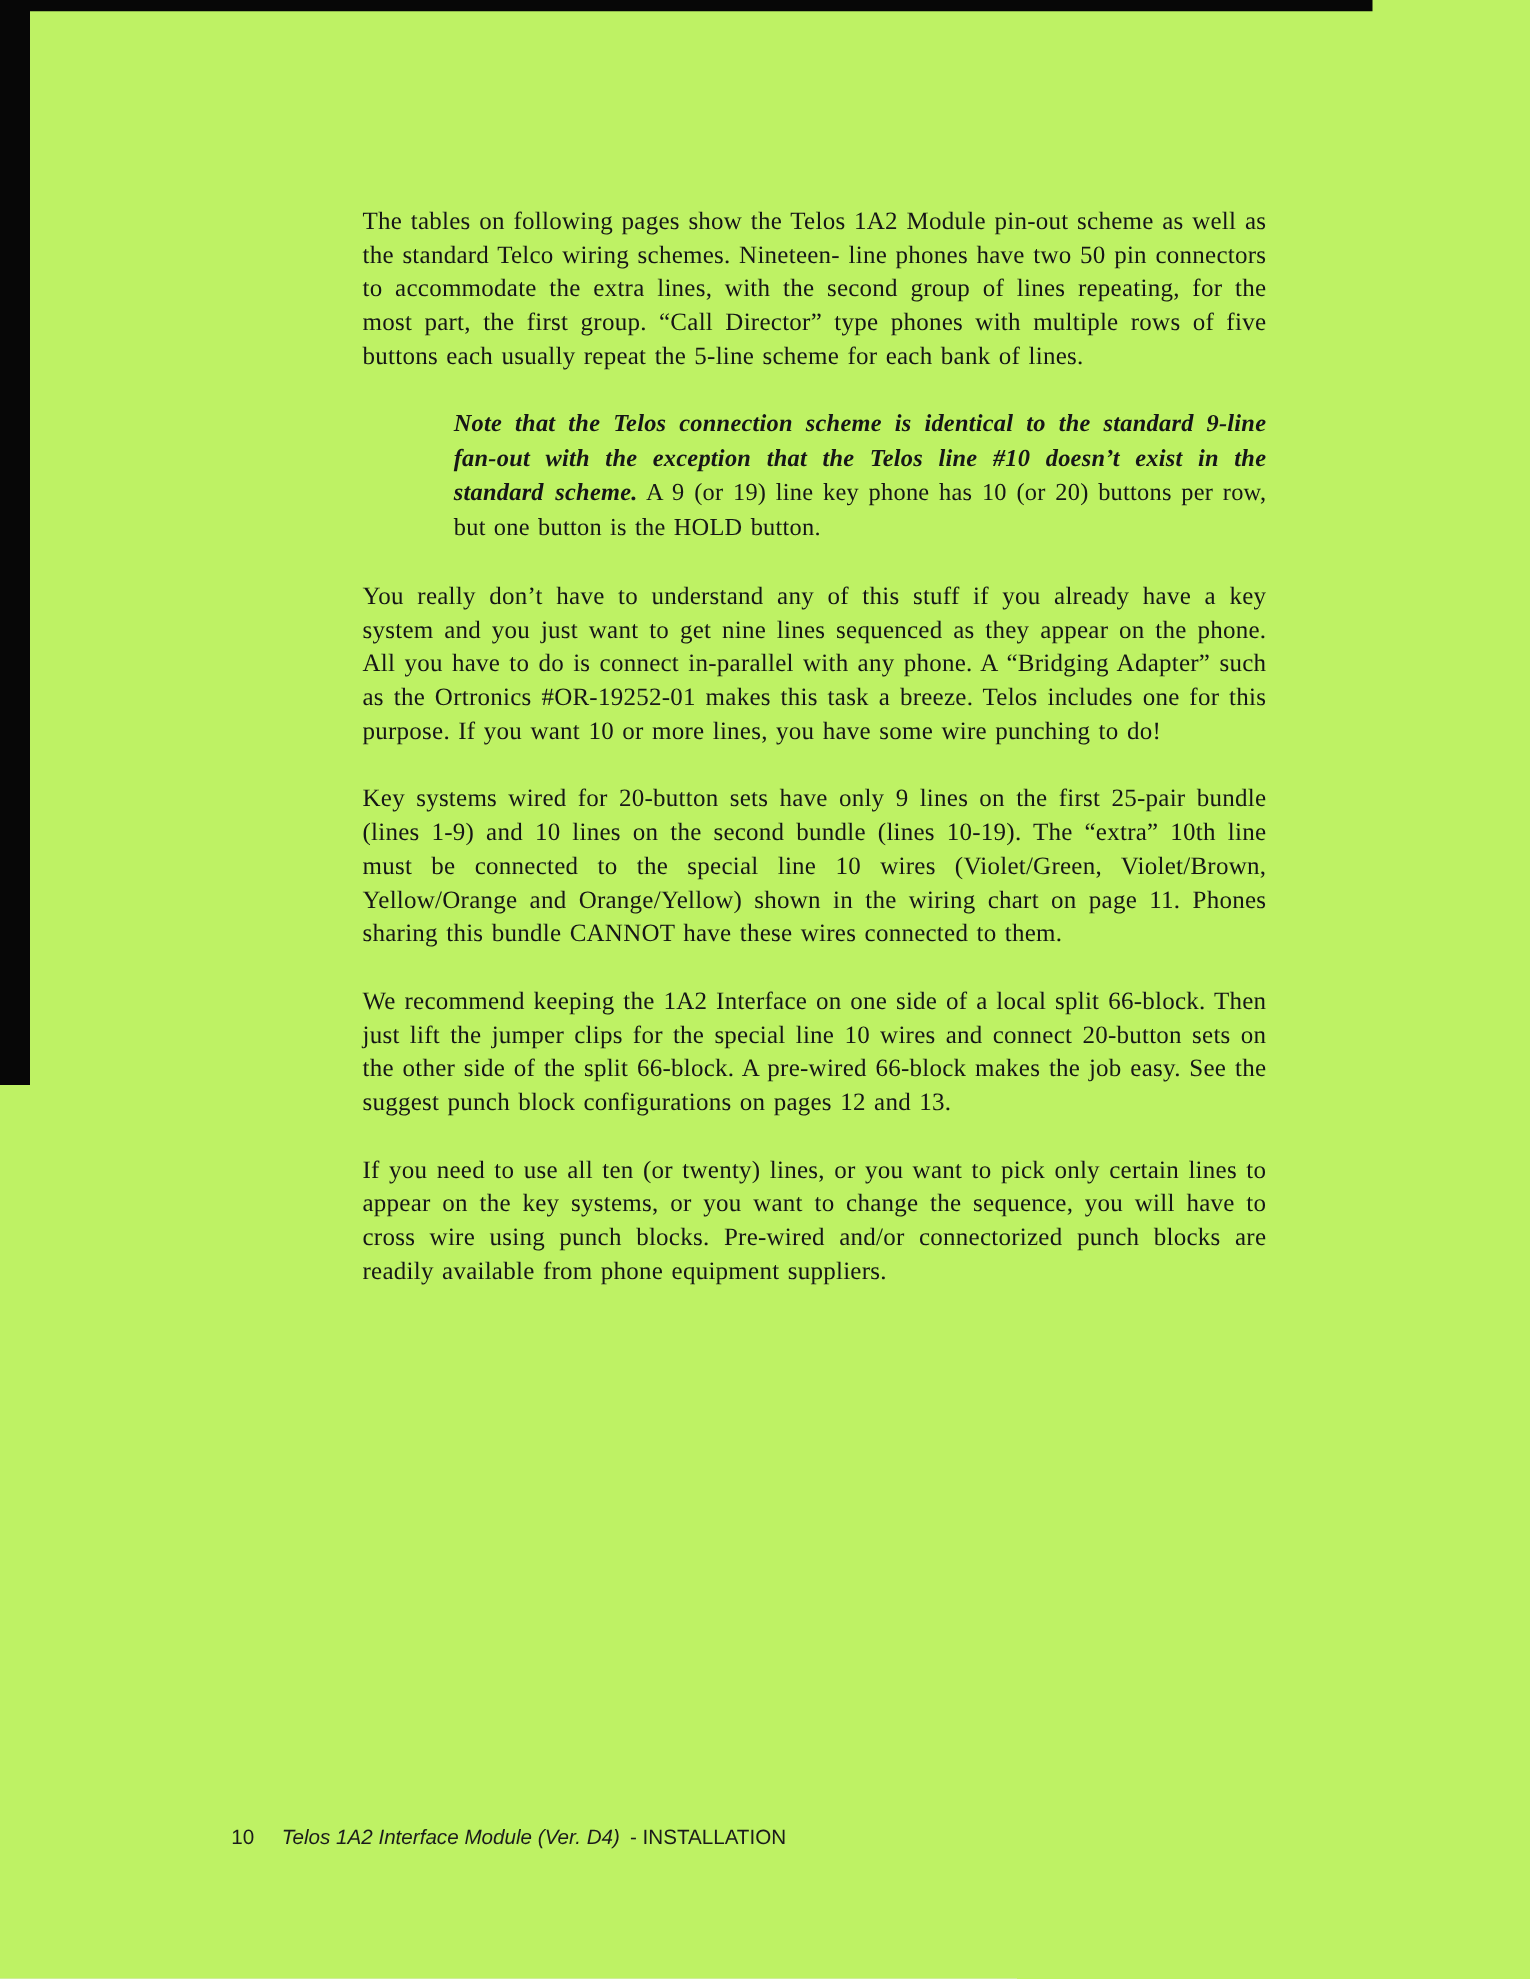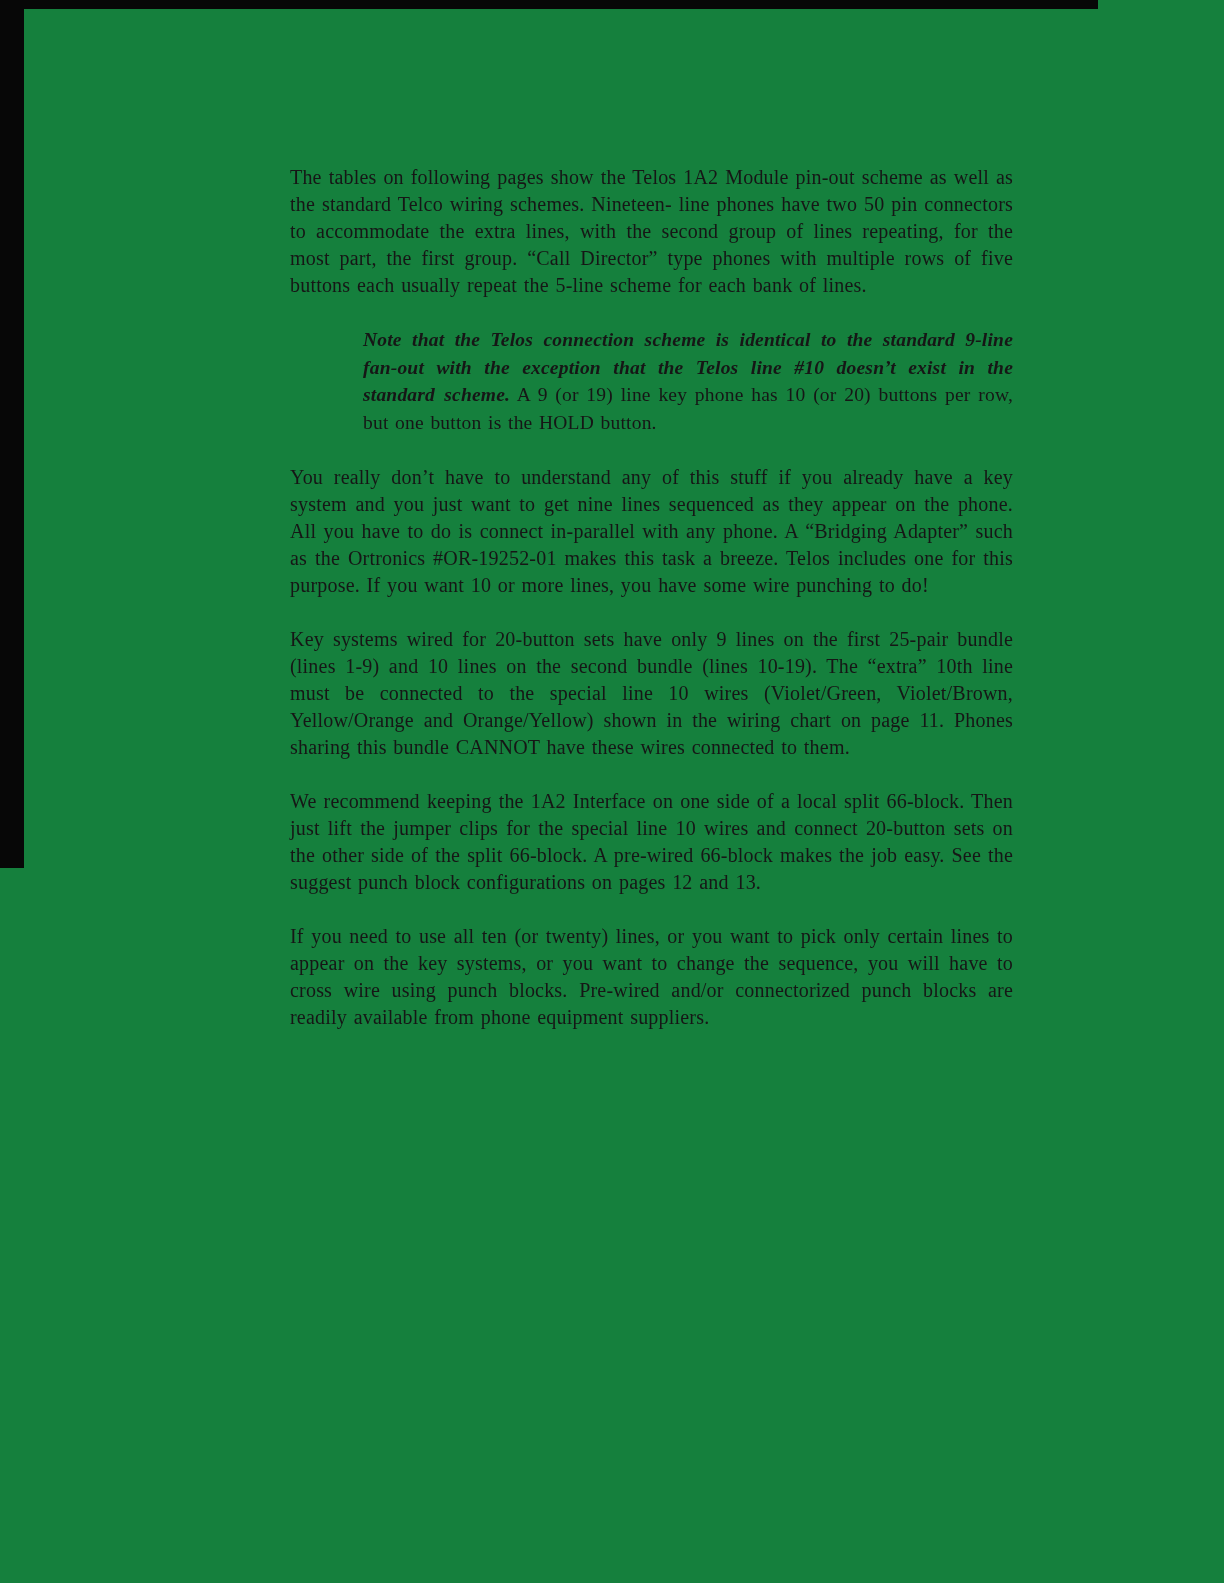--- a/index.html
+++ b/index.html
@@ -4,21 +4,21 @@
 <style>
   html, body {
     margin: 0;
     padding: 0;
     background: #e8e8e8;
   }
   .page {
     position: relative;
     width: 1224px;
     height: 1583px;
-    background: #15803d;
+    background: #bef264;
     overflow: hidden;
     font-family: "Liberation Serif", serif;
     color: #161616;
   }
   
   .scan-border-top {
     position: absolute;
     left: 0; top: 0;
     width: 1098px; height: 9px;
     background: #070707;
@@ -97,14 +97,17 @@
     <p class="para">You really don’t have to understand any of this stuff if you already have a key system and you just want to get nine lines sequenced as they appear on the phone. All you have to do is connect in-parallel with any phone. A “Bridging Adapter” such as the Ortronics #OR-19252-01 makes this task a breeze. Telos includes one for this purpose. If you want 10 or more lines, you have some wire punching to do!</p>
 
     <p class="para">Key systems wired for 20-button sets have only 9 lines on the first 25-pair bundle (lines 1-9) and 10 lines on the second bundle (lines 10-19). The “extra” 10th line must be connected to the special line 10 wires (Violet/Green, Violet/Brown, Yellow/Orange and Orange/Yellow) shown in the wiring chart on page 11. Phones sharing this bundle CANNOT have these wires connected to them.</p>
 
     <p class="para">We recommend keeping the 1A2 Interface on one side of a local split 66-block. Then just lift the jumper clips for the special line 10 wires and connect 20-button sets on the other side of the split 66-block. A pre-wired 66-block makes the job easy. See the suggest punch block configurations on pages 12 and 13.</p>
 
     <p class="para">If you need to use all ten (or twenty) lines, or you want to pick only certain lines to appear on the key systems, or you want to change the sequence, you will have to cross wire using punch blocks. Pre-wired and/or connectorized punch blocks are readily available from phone equipment suppliers.</p>
 
   </div>
 
+  <div class="footer">
+    <span class="footer-page-number">10</span><span class="footer-doc-title">Telos 1A2  Interface Module (Ver. D4)</span><span class="footer-section">- INSTALLATION</span>
+  </div>
 
 </div>
 
 </body></html>

